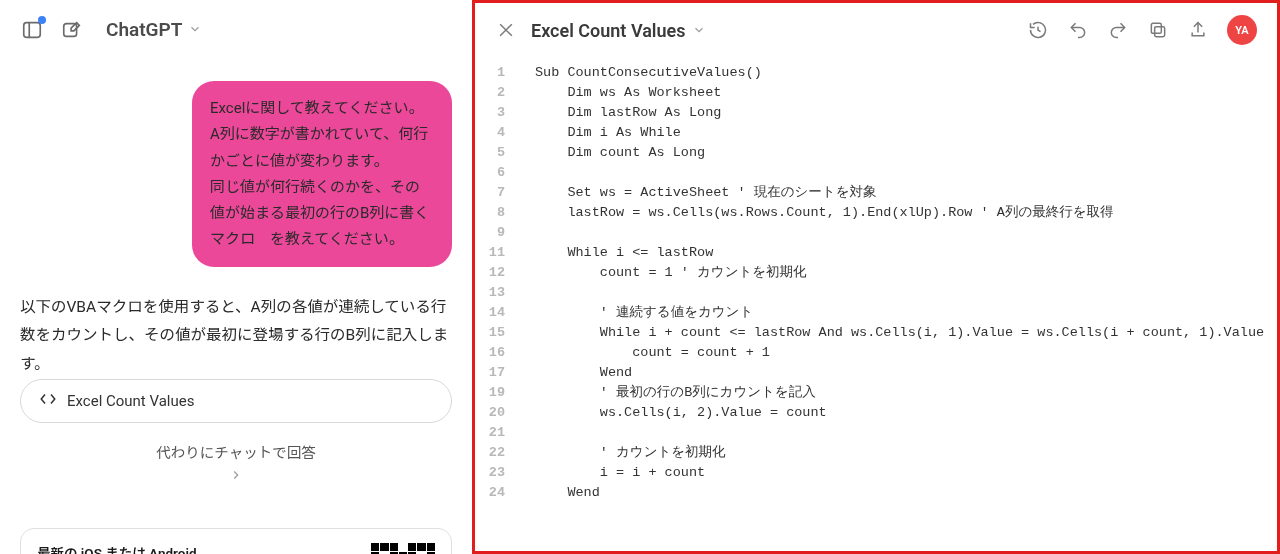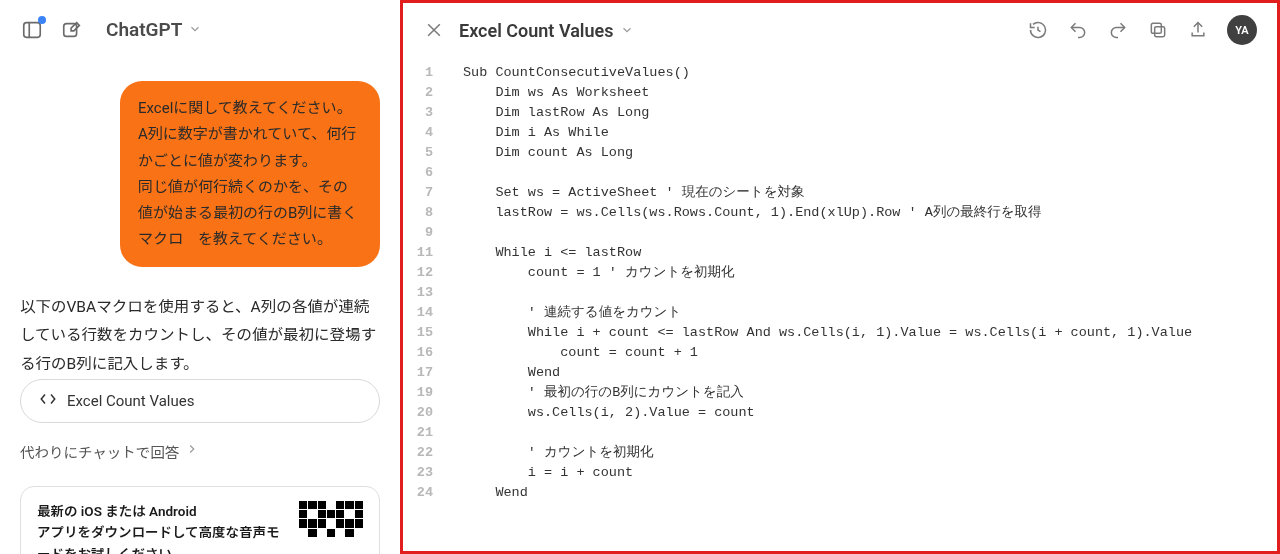--- a/index.html
+++ b/index.html
@@ -7,21 +7,21 @@
     font-family: -apple-system, BlinkMacSystemFont, "Segoe UI", Roboto, "Helvetica Neue", Arial, "Noto Sans JP", sans-serif;
     background: #fff;
     color: #1a1a1a;
     width: 1280px;
     height: 554px;
     overflow: hidden;
     display: flex;
   }
   
   .left {
-    width: 400px;
+    width: 472px;
     height: 100%;
     padding: 14px 20px 0 20px;
     display: flex;
     flex-direction: column;
     overflow: hidden;
   }
   .left-header {
     display: flex;
     align-items: center;
     gap: 16px;
@@ -54,21 +54,21 @@
     font-weight: 600;
     color: #4b4b4b;
     cursor: pointer;
     padding: 4px 6px;
   }
   .chev { color: #9a9a9a; }
   .chev svg { width: 14px; height: 14px; stroke: currentColor; fill: none; stroke-width: 2; }
 
   .msg-user {
     align-self: flex-end;
-    background: #f97316;
+    background: #ec4899;
     border-radius: 22px;
     padding: 14px 18px;
     font-size: 15px;
     line-height: 1.75;
     max-width: 260px;
     margin-bottom: 26px;
     margin-left: auto;
     margin-right: 0;
     color: #2a2a2a;
   }
@@ -90,21 +90,22 @@
     margin-bottom: 18px;
   }
   .chip svg { width: 18px; height: 18px; }
   .alt-reply {
     display: flex;
     align-items: center;
     gap: 6px;
     font-size: 14.5px;
     color: #555;
     cursor: pointer;
-    margin-bottom: 24px;
+    margin-bottom: 42px;
+    flex-direction: column;
   }
   .promo {
     border: 1px solid #e0e0e0;
     border-radius: 14px;
     padding: 14px 16px;
     display: flex;
     align-items: center;
     gap: 18px;
     margin-top: auto;
   }
@@ -158,21 +159,21 @@
     align-items: center;
     justify-content: center;
     color: #7a7a7a;
     cursor: pointer;
   }
   .actbtn svg { width: 20px; height: 20px; stroke: currentColor; fill: none; stroke-width: 1.8; }
   .avatar {
     width: 30px;
     height: 30px;
     border-radius: 50%;
-    background: #404040;
+    background: #ef4444;
     color: #fff;
     font-size: 11px;
     font-weight: 600;
     display: flex;
     align-items: center;
     justify-content: center;
   }
   .code-area {
     flex: 1;
     overflow: auto;

